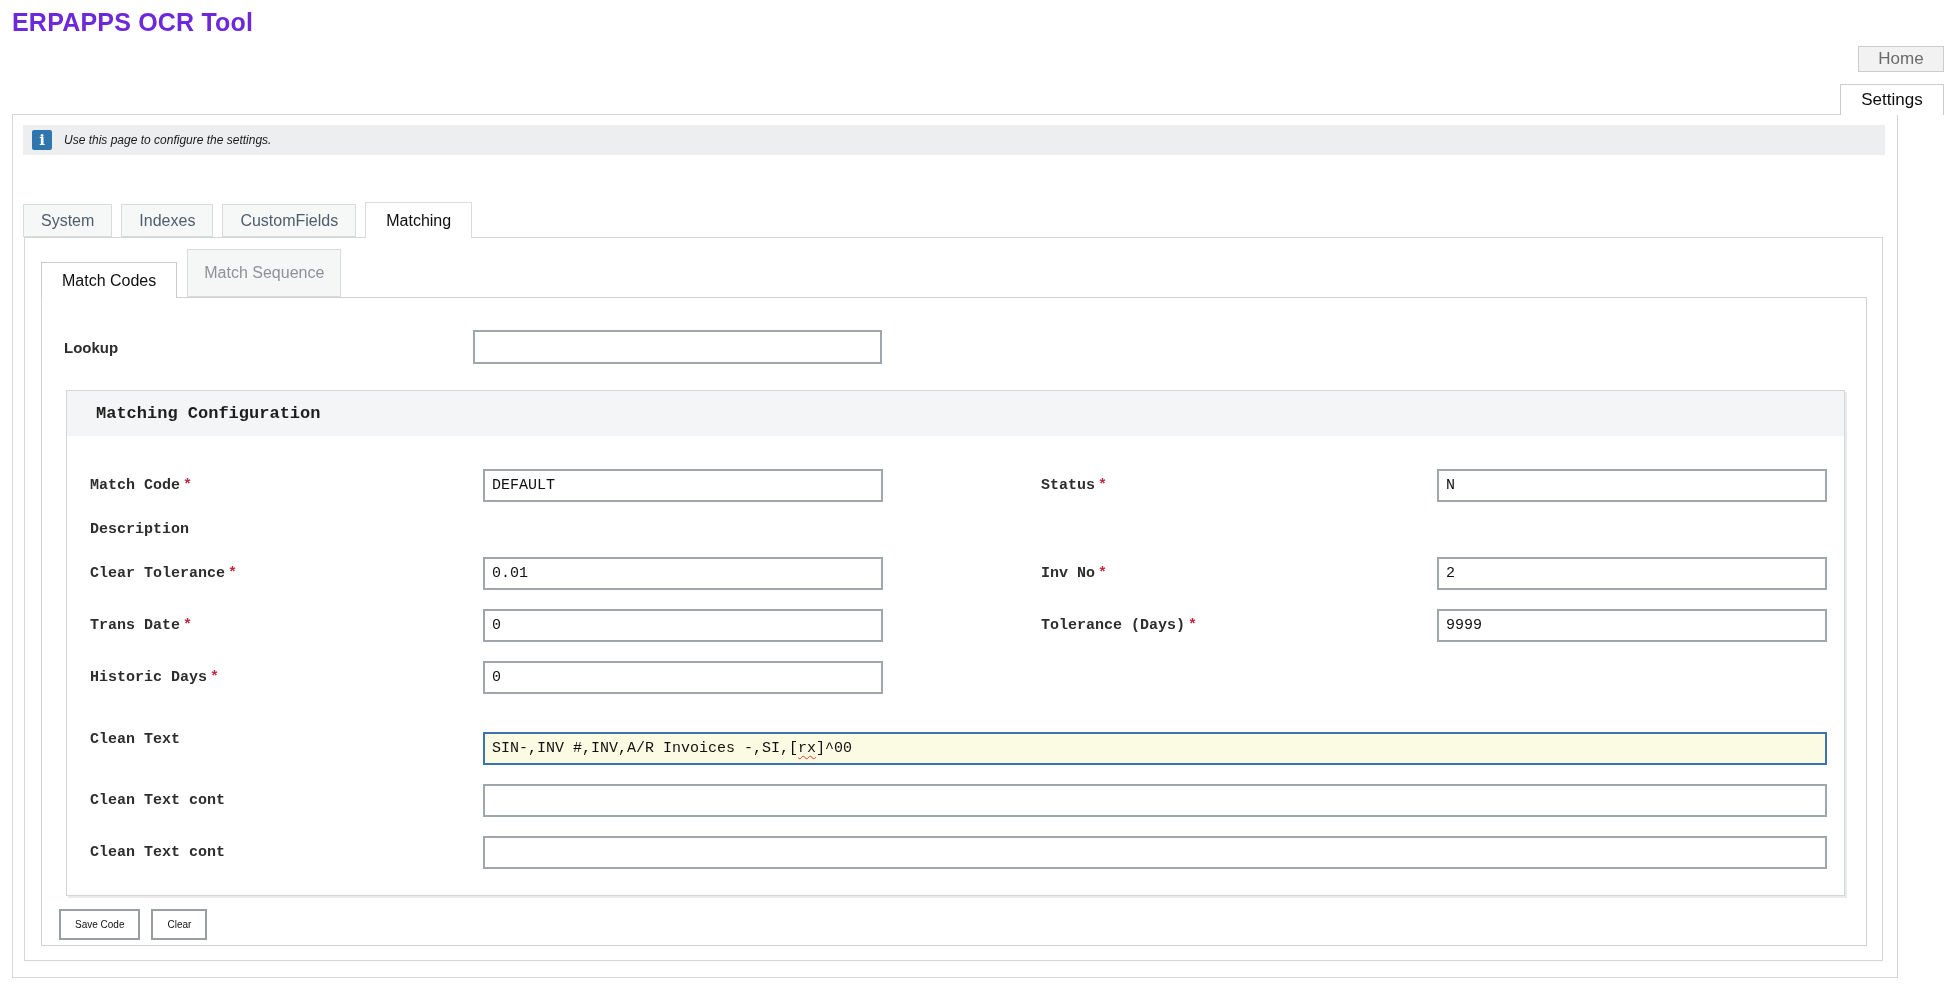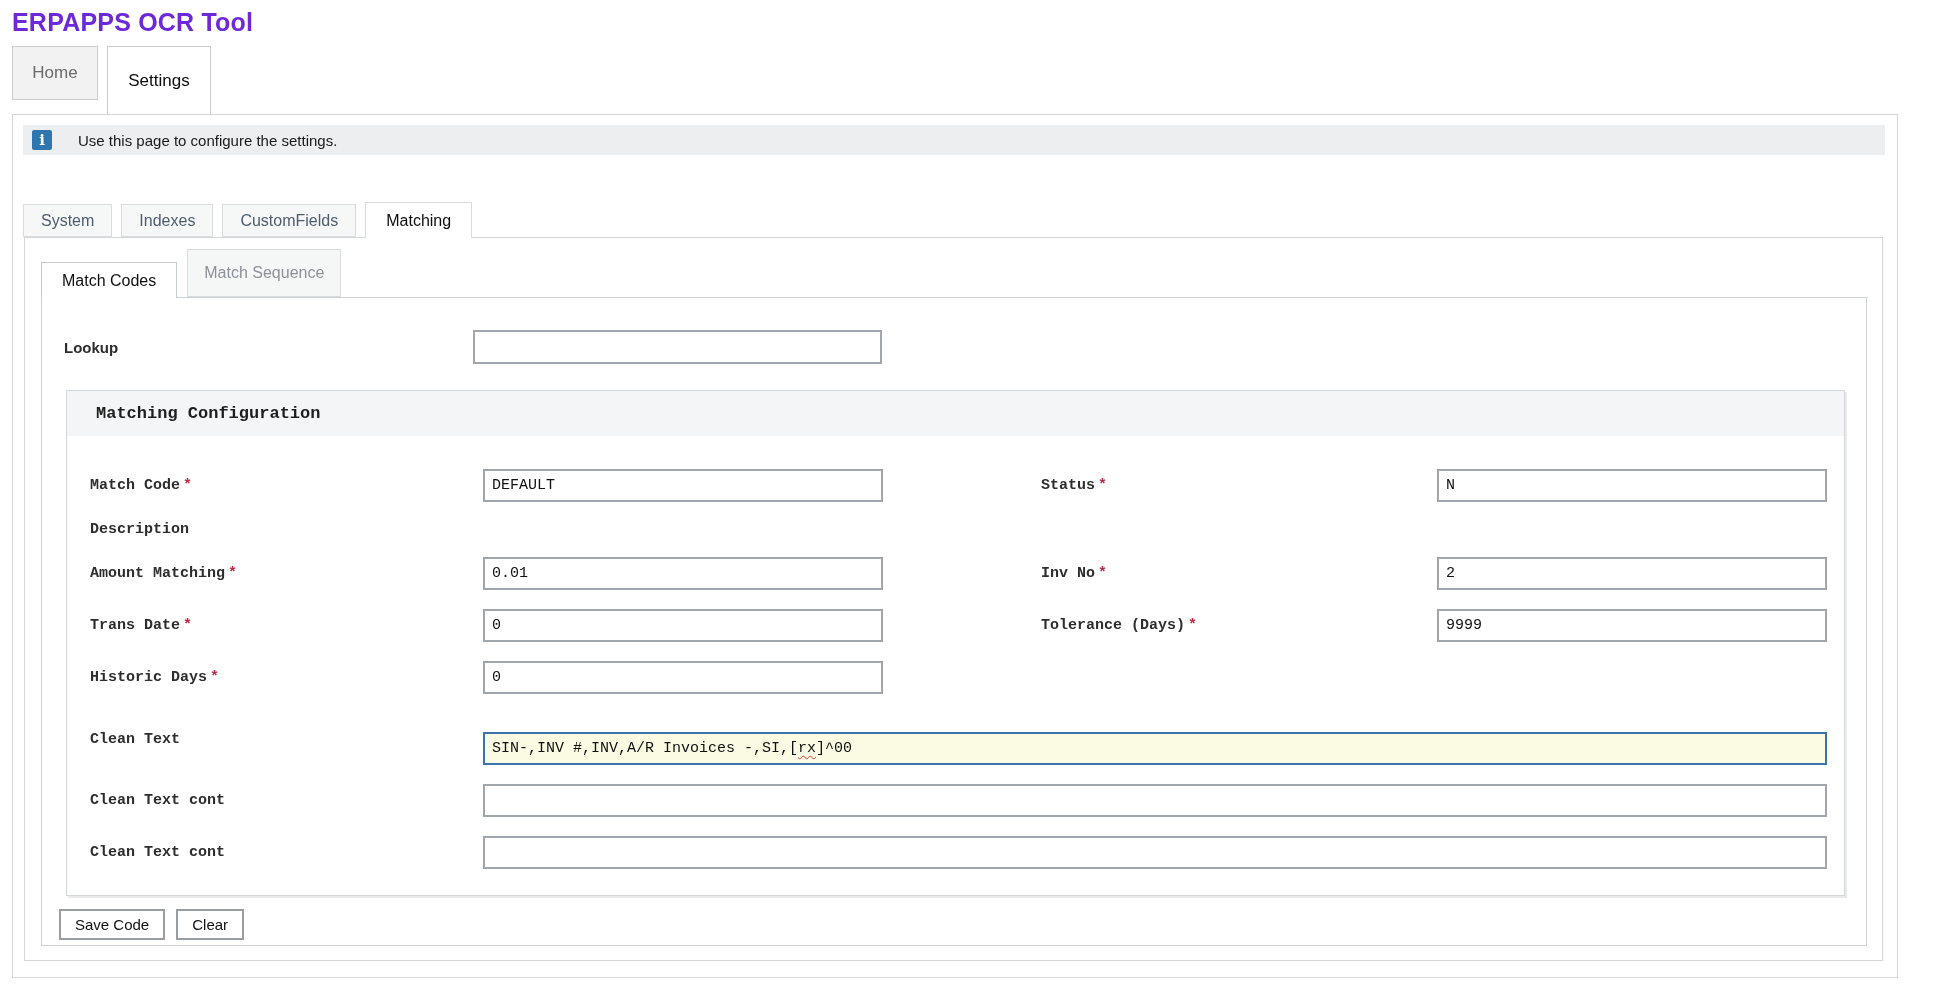--- a/index.html
+++ b/index.html
@@ -3,36 +3,36 @@
 <meta charset="utf-8">
 <style>
   * { margin:0; padding:0; box-sizing:border-box; }
   html,body { width:1944px; height:1000px; background:#ffffff;
     font-family:"Liberation Sans","DejaVu Sans",sans-serif; color:#1d1d1d; overflow:hidden; }
 
   
   .page-title { font-size:25px; font-weight:bold; color:#6d28d9; margin:8px 0 0 12px; letter-spacing:0.2px; }
 
   
-  .top-tabs { display:flex; align-items:flex-start; margin:9px 0 0 12px; height:68px; }
+  .top-tabs { display:flex; align-items:flex-end; margin:9px 0 0 12px; height:68px;flex-direction:column; }
   .tab { display:flex; align-items:center; justify-content:center; font-size:17px; cursor:pointer; }
   .tab-inactive { background:#f2f2f2; border:1px solid #cccccc; color:#6b6b6b;
     width:86px; height:54px; margin-bottom:12px; }
   .tab-active { background:#ffffff; border:1px solid #cccccc; border-bottom:none; color:#0d0d0d;
     width:104px; height:68px; margin-left:9px; margin-bottom:-1px; position:relative; z-index:3; }
 
   
   .container { border:1px solid #d4d7da; margin:0 46px 0 12px; height:864px; position:relative; background:#fff; }
 
   
   .info-bar { display:flex; align-items:center; background:#edeef0; height:30px; margin:10px 12px 0 10px; }
   .info-icon { width:20px; height:20px; background:#2e76ad; color:#ffffff; border-radius:2px;
     display:flex; align-items:center; justify-content:center;
     font-family:"DejaVu Serif",serif; font-weight:bold; font-size:15px; margin-left:9px; flex:0 0 auto; }
-  .info-text { font-size:15px; color:#191919; margin-left:26px; }
+  .info-text { font-size:12px; color:#191919; margin-left:12px;font-style:italic; }
 
   
   .settings-tabs { display:flex; align-items:flex-end; margin:46px 0 0 10px; height:36px; }
   .stab { display:flex; align-items:center; justify-content:center; font-size:16px; padding:0 17px;
     height:33px; background:#f6f7f7; border:1px solid #d9dbdd; color:#4e5d6e; margin-right:9px; cursor:pointer; }
   .stab.active { background:#ffffff; color:#0d0d0d; border-bottom:none; height:36px;
     margin-bottom:-1px; position:relative; z-index:3; padding:0 20px; }
 
   .matching-panel { border:1px solid #d4d7da; margin:0 14px 0 11px; height:724px; padding:23px 0 0 16px; background:#fff; }
 
@@ -63,21 +63,21 @@
   .lbl2 { grid-column:4; }
   .inp2 { grid-column:5; }
 
   .clean-input { grid-column:2 / 6; height:33px; background:#fbfbe3; border:2px solid #3a74ad;
     display:flex; align-items:center; padding:0 7px; font-size:15px; color:#111;margin-top:19px; }
   .clean-input span { white-space:pre; }
   .misspelled { text-decoration:underline wavy #e03a3a 1px; text-underline-offset:3px; }
 
   
   .buttons-row { display:flex; margin:13px 0 0 17px; }
-  button.btn { background:#ffffff; border:2px solid #999ea3; font-family:inherit; font-size:15px;
+  button.btn { background:#ffffff; border:2px solid #999ea3; font-family:inherit; font-size:10px;
     color:#111; height:31px; padding:0 14px; margin-right:11px; cursor:pointer; }
 </style>
 </head>
 <body>
 
 <div class="page-title">ERPAPPS OCR Tool</div>
 
 <div class="top-tabs">
   <div class="tab tab-inactive">Home</div>
   <div class="tab tab-active">Settings</div>
@@ -127,21 +127,21 @@
             </div>
             <input class="txt inp2" type="text" value="N" style="">
           </div>
 
           <div class="frow">
             <div class="field-label">Description</div>
           </div>
 
           <div class="frow">
             <div class="field-label">
-              <span>Amount Matching</span><span class="req">*</span>
+              <span>Clear Tolerance</span><span class="req">*</span>
             </div>
             <input class="txt" type="text" value="0.01" style="">
             <span></span>
             <div class="field-label lbl2">
               <span>Inv No</span><span class="req">*</span>
             </div>
             <input class="txt inp2" type="text" value="2" style="">
           </div>
 
           <div class="frow">

